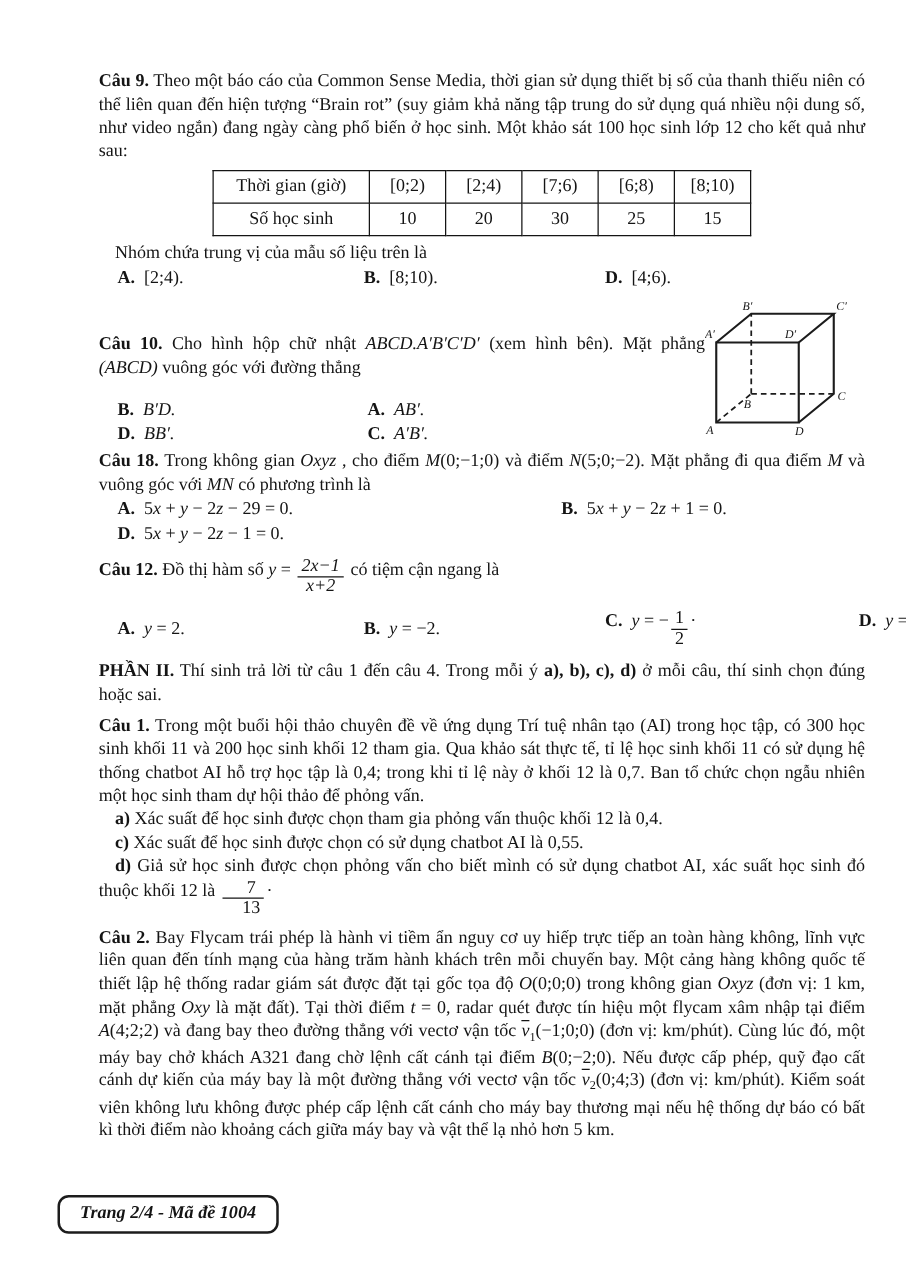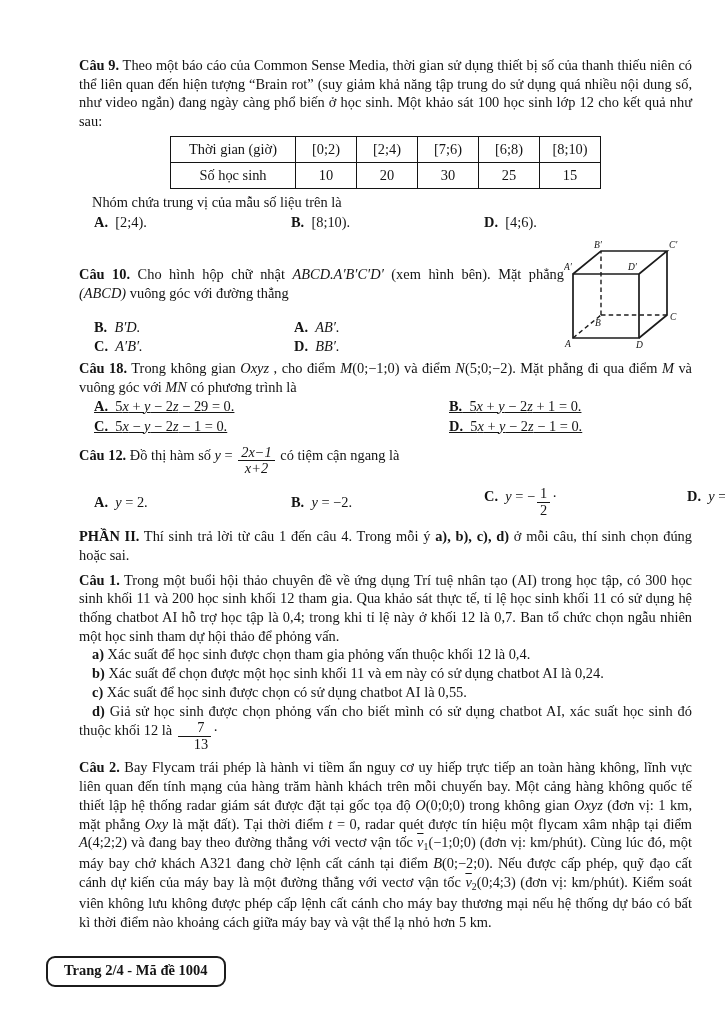--- a/index.html
+++ b/index.html
@@ -25,37 +25,37 @@
   table.freq td{
     border:1.6px solid #141414;text-align:center;vertical-align:middle;
     padding:1px 8px;height:23px;font-size:14.4px;
   }
   table.freq td.c0{width:108px;}
   table.freq td.cv{width:44px;}
   
   .opts{padding-left:15px;margin:1px 0 0 0;align-items:center;gap:35px;}
   .opts4{display:grid;grid-template-columns:162px 158px 168px 1fr;}
   .opts22{display:grid;grid-template-columns:165px 1fr;width:430px;row-gap:1px;}
-  .opts2{display:grid;grid-template-columns:320px 1fr;row-gap:1px;text-decoration:underline;}
+  .opts2{display:grid;grid-template-columns:320px 1fr;row-gap:1px;}
   .opt{white-space:nowrap;}
   
   .q10row{display:flex;align-items:flex-end;}
   .q10left{flex:1 1 auto;}
   .q10fig{flex:0 0 128px;margin-top:2px;}
   .gap-s{height:8px;}
   .gap-m{height:14px;}
   
   .sec{margin-top:6px;}
   .sec-tight{margin-top:3px;}
   .sec-loose{margin-top:9px;}
   
   .footer{
     position:absolute;left:46px;top:956px;background:#ffffff;
     border:2px solid #1c1c1c;border-radius:9px;
-    padding:3px 16px 5px 16px;font-weight:bold;font-size:14.5px;
+    padding:3px 16px 5px 16px;font-weight:bold;font-size:14.5px;font-style:italic;
   }
   svg .edge{stroke:#1c1c1c;stroke-width:1.7;fill:none;}
   svg .hidden-edge{stroke:#1c1c1c;stroke-width:1.4;fill:none;stroke-dasharray:4.5 3.2;}
   svg text{font-family:"Liberation Serif",serif;font-size:9.5px;font-style:italic;fill:#141414;}
 </style>
 </head>
 <body>
 
 <div class="page">
   <div class="content">
@@ -90,22 +90,22 @@
       </div>
     </section>
 
     <section class="sec q10row">
       <div class="q10left">
         <p class="para"><span class="bd">Câu 10.</span><span>  Cho hình hộp chữ nhật </span><span class="it">ABCD.A′B′C′D′</span><span> (xem hình bên). Mặt phẳng </span><span class="it">(ABCD)</span><span> vuông góc với đường thẳng</span></p>
         <div class="gap-m"></div>
         <div class="opts opts22">
           <span class="opt"><span class="bd">B.</span><span>&nbsp; </span><span class="it">B′D.</span></span>
           <span class="opt"><span class="bd">A.</span><span>&nbsp; </span><span class="it">AB′.</span></span>
+          <span class="opt"><span class="bd">D.</span><span>&nbsp; </span><span class="it">BB′.</span></span>
           <span class="opt"><span class="bd">C.</span><span>&nbsp; </span><span class="it">A′B′.</span></span>
-          <span class="opt"><span class="bd">D.</span><span>&nbsp; </span><span class="it">BB′.</span></span>
         </div>
       </div>
       <div class="q10fig">
         <svg width="120" height="112" viewBox="0 0 120 112">
 
           <path class="hidden-edge" d="M9,99 L37,76"></path>
           <path class="hidden-edge" d="M37,76 L103,76"></path>
           <path class="hidden-edge" d="M37,76 L37,12"></path>
 
           <path class="edge" d="M9,99 L75,99 L75,35 L9,35 Z"></path>
@@ -122,21 +122,20 @@
           <text x="64" y="31">D′</text>
         </svg>
       </div>
     </section>
 
     <section class="sec-tight">
       <p class="para"><span class="bd">Câu 18.</span><span>  Trong không gian </span><span class="it">Oxyz</span><span> , cho điểm </span><span class="it">M</span><span>(0;−1;0) và điểm </span><span class="it">N</span><span>(5;0;−2). Mặt phẳng đi qua điểm </span><span class="it">M</span><span> và vuông góc với </span><span class="it">MN</span><span> có phương trình là</span></p>
       <div class="opts opts2">
         <span class="opt"><span class="bd">A.</span><span>&nbsp; 5</span><span class="it">x</span><span> + </span><span class="it">y</span><span> − 2</span><span class="it">z</span><span> − 29 = 0.</span></span>
         <span class="opt"><span class="bd">B.</span><span>&nbsp; 5</span><span class="it">x</span><span> + </span><span class="it">y</span><span> − 2</span><span class="it">z</span><span> + 1 = 0.</span></span>
-        <span class="opt"><span class="bd">C.</span><span>&nbsp; 5</span><span class="it">x</span><span> − </span><span class="it">y</span><span> − 2</span><span class="it">z</span><span> − 1 = 0.</span></span>
         <span class="opt"><span class="bd">D.</span><span>&nbsp; 5</span><span class="it">x</span><span> + </span><span class="it">y</span><span> − 2</span><span class="it">z</span><span> − 1 = 0.</span></span>
       </div>
     </section>
 
     <section class="sec-loose">
       <p class="para"><span class="bd">Câu 12.</span><span>  Đồ thị hàm số </span><span class="it">y</span><span> = </span><span class="frac it"><span class="num">2x−1</span><span class="den">x+2</span></span><span> có tiệm cận ngang là</span></p>
       <div class="gap-s"></div>
       <div class="opts opts4">
         <span class="opt"><span class="bd">A.</span><span>&nbsp; </span><span class="it">y</span><span> = 2.</span></span>
         <span class="opt"><span class="bd">B.</span><span>&nbsp; </span><span class="it">y</span><span> = −2.</span></span>
@@ -145,21 +144,20 @@
       </div>
     </section>
 
     <section class="sec-loose">
       <p class="para"><span class="bd">PHẦN II.</span><span> Thí sinh trả lời từ câu 1 đến câu 4. Trong mỗi ý </span><span class="bd">a), b), c), d)</span><span> ở mỗi câu, thí sinh chọn đúng hoặc sai.</span></p>
     </section>
 
     <section class="sec">
       <p class="para"><span class="bd">Câu 1.</span><span> Trong một buổi hội thảo chuyên đề về ứng dụng Trí tuệ nhân tạo (AI) trong học tập, có 300 học sinh khối 11 và 200 học sinh khối 12 tham gia. Qua khảo sát thực tế, tỉ lệ học sinh khối 11 có sử dụng hệ thống chatbot AI hỗ trợ học tập là 0,4; trong khi tỉ lệ này ở khối 12 là 0,7. Ban tổ chức chọn ngẫu nhiên một học sinh tham dự hội thảo để phỏng vấn.</span></p>
       <p class="para ind"><span class="bd">a)</span><span> Xác suất để học sinh được chọn tham gia phỏng vấn thuộc khối 12 là 0,4.</span></p>
-      <p class="para ind"><span class="bd">b)</span><span> Xác suất để chọn được một học sinh khối 11 và em này có sử dụng chatbot AI là 0,24.</span></p>
       <p class="para ind"><span class="bd">c)</span><span> Xác suất để học sinh được chọn có sử dụng chatbot AI là 0,55.</span></p>
       <p class="para ind"><span class="bd">d)</span><span> Giả sử học sinh được chọn phỏng vấn cho biết mình có sử dụng chatbot AI, xác suất học sinh đó thuộc khối 12 là </span><span class="frac"><span class="num">7</span><span class="den">13</span></span><span>·</span></p>
     </section>
 
     <section class="sec">
       <p class="para"><span class="bd">Câu 2.</span><span> Bay Flycam trái phép là hành vi tiềm ẩn nguy cơ uy hiếp trực tiếp an toàn hàng không, lĩnh vực liên quan đến tính mạng của hàng trăm hành khách trên mỗi chuyến bay. Một cảng hàng không quốc tế thiết lập hệ thống radar giám sát được đặt tại gốc tọa độ </span><span class="it">O</span><span>(0;0;0) trong không gian </span><span class="it">Oxyz</span><span> (đơn vị: 1 km, mặt phẳng </span><span class="it">Oxy</span><span> là mặt đất). Tại thời điểm </span><span class="it">t</span><span> = 0, radar quét được tín hiệu một flycam xâm nhập tại điểm </span><span class="it">A</span><span>(4;2;2) và đang bay theo đường thẳng với vectơ vận tốc </span><span class="it ov">v</span><span class="sb">1</span><span>(−1;0;0) (đơn vị: km/phút). Cùng lúc đó, một máy bay chở khách A321 đang chờ lệnh cất cánh tại điểm </span><span class="it">B</span><span>(0;−2;0). Nếu được cấp phép, quỹ đạo cất cánh dự kiến của máy bay là một đường thẳng với vectơ vận tốc </span><span class="it ov">v</span><span class="sb">2</span><span>(0;4;3) (đơn vị: km/phút). Kiểm soát viên không lưu không được phép cấp lệnh cất cánh cho máy bay thương mại nếu hệ thống dự báo có bất kì thời điểm nào khoảng cách giữa máy bay và vật thể lạ nhỏ hơn 5 km.</span></p>
     </section>
 
   </div>
 

